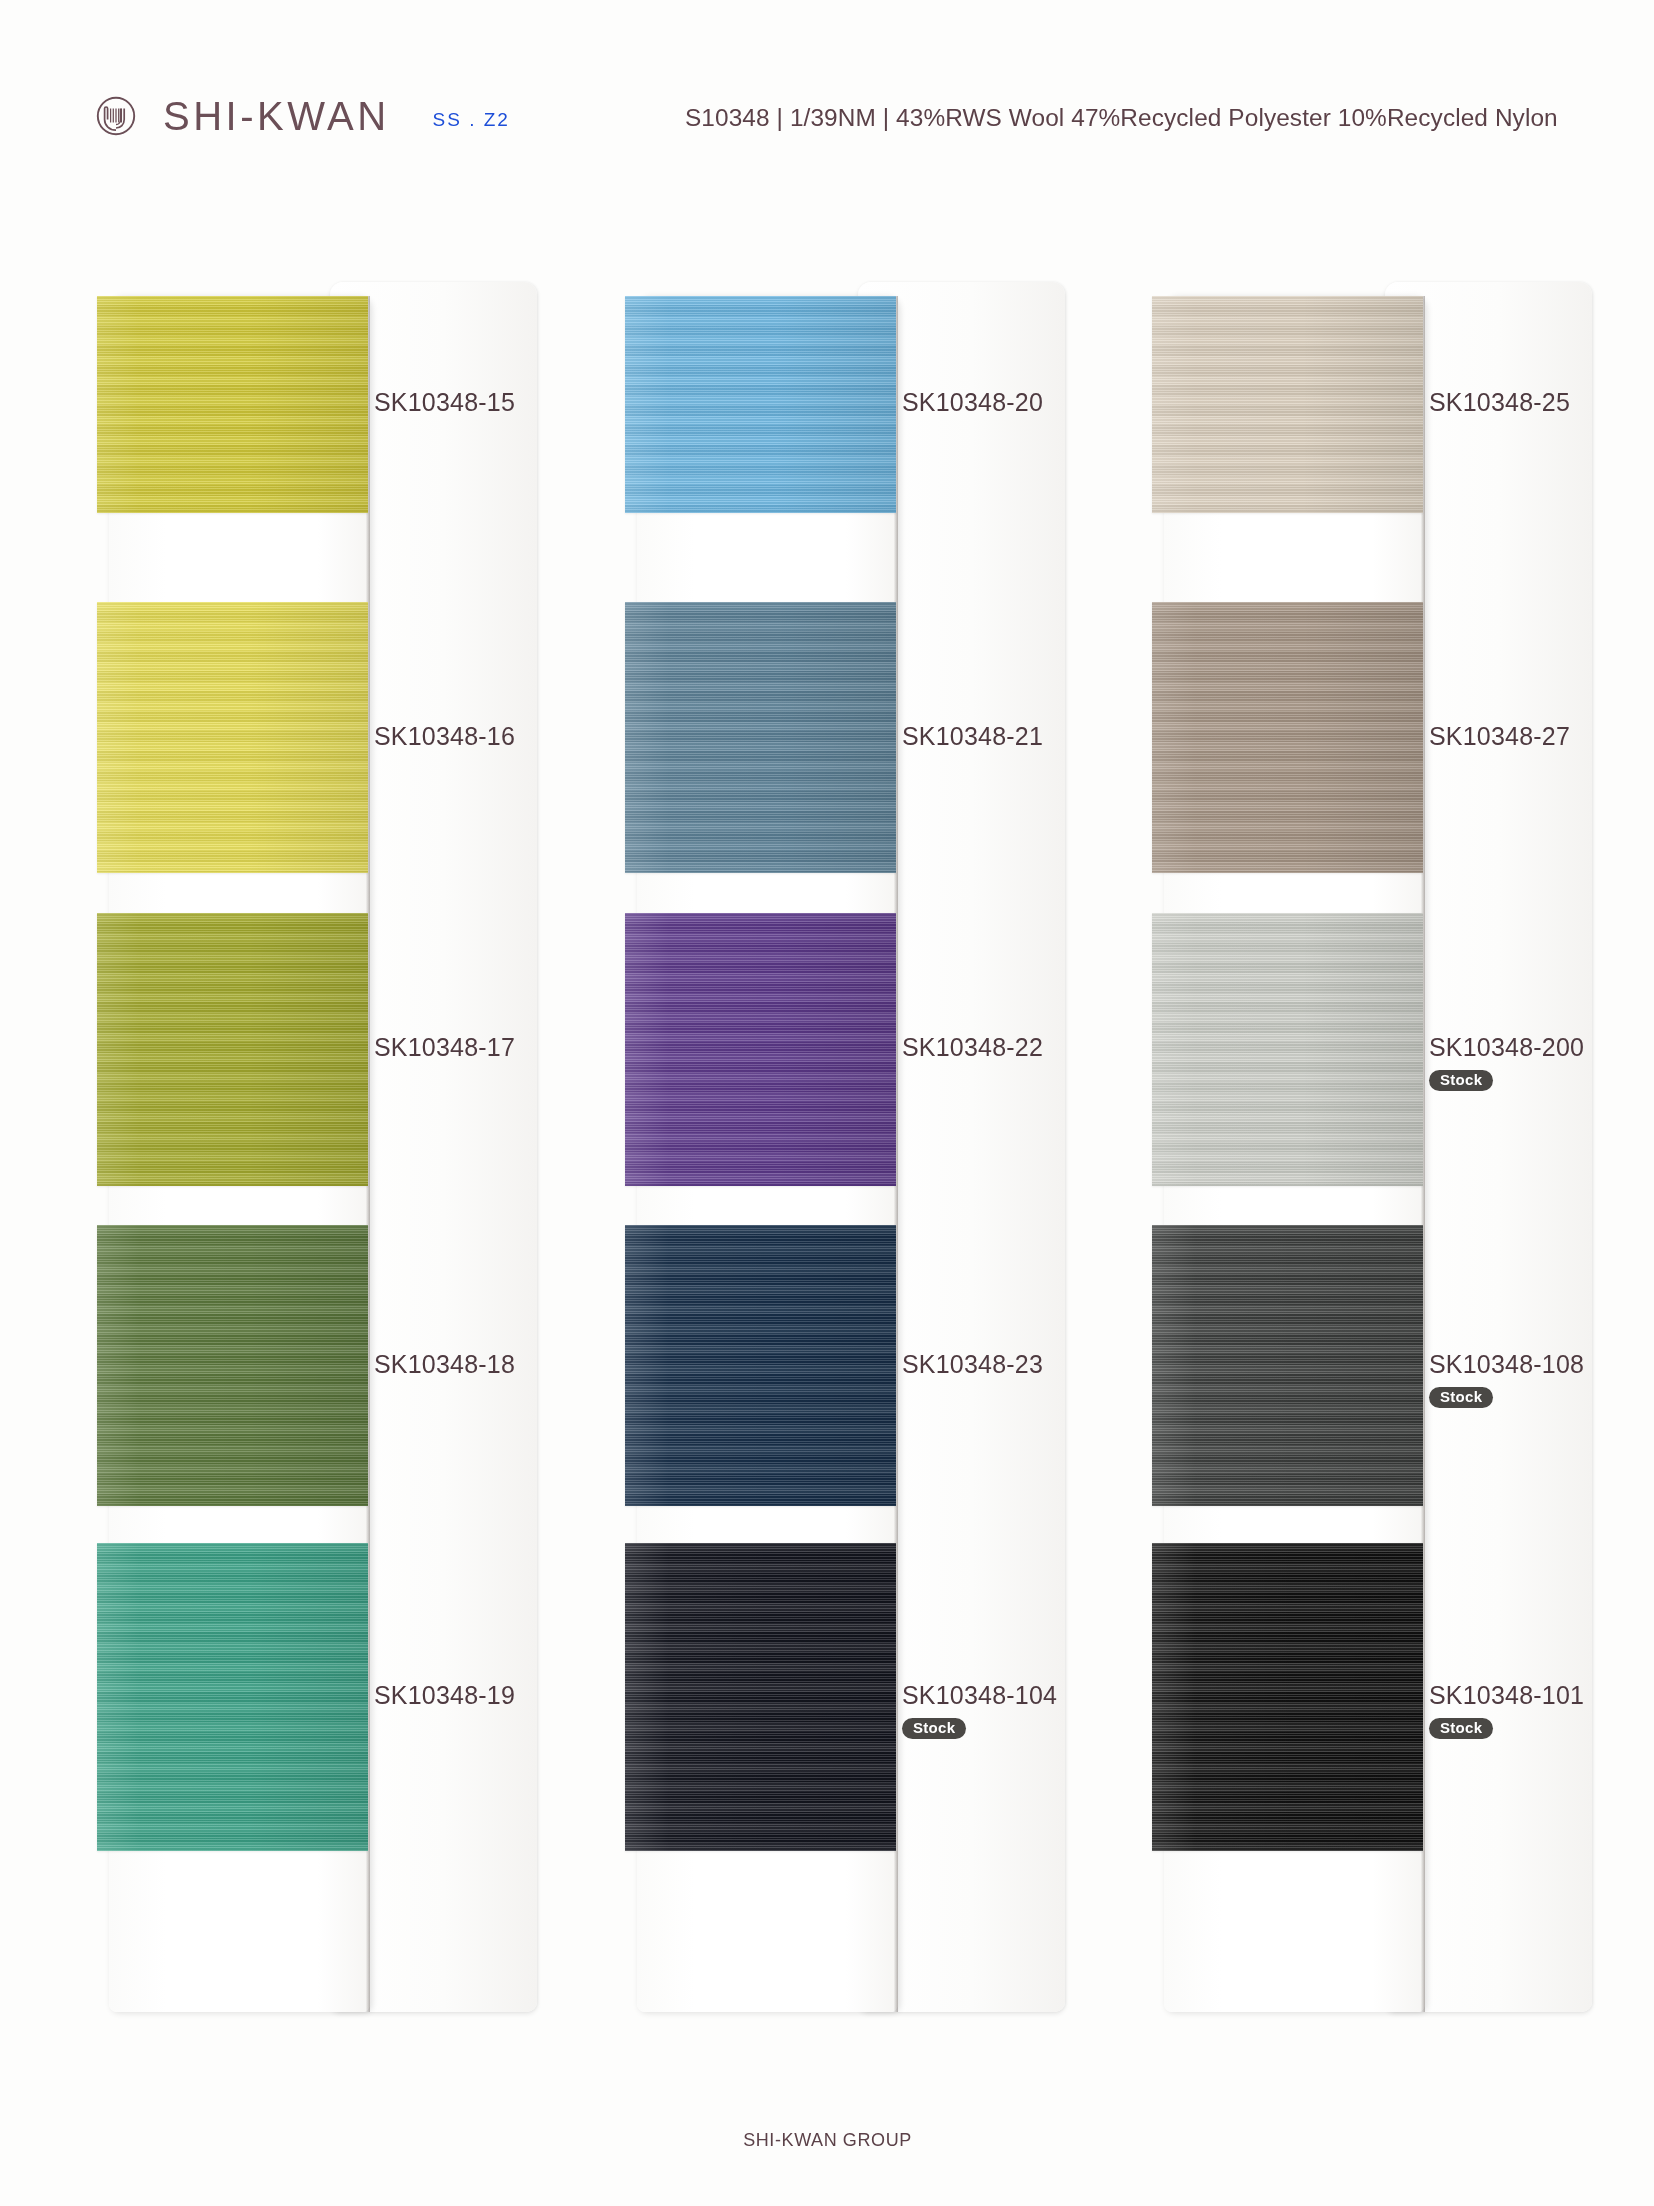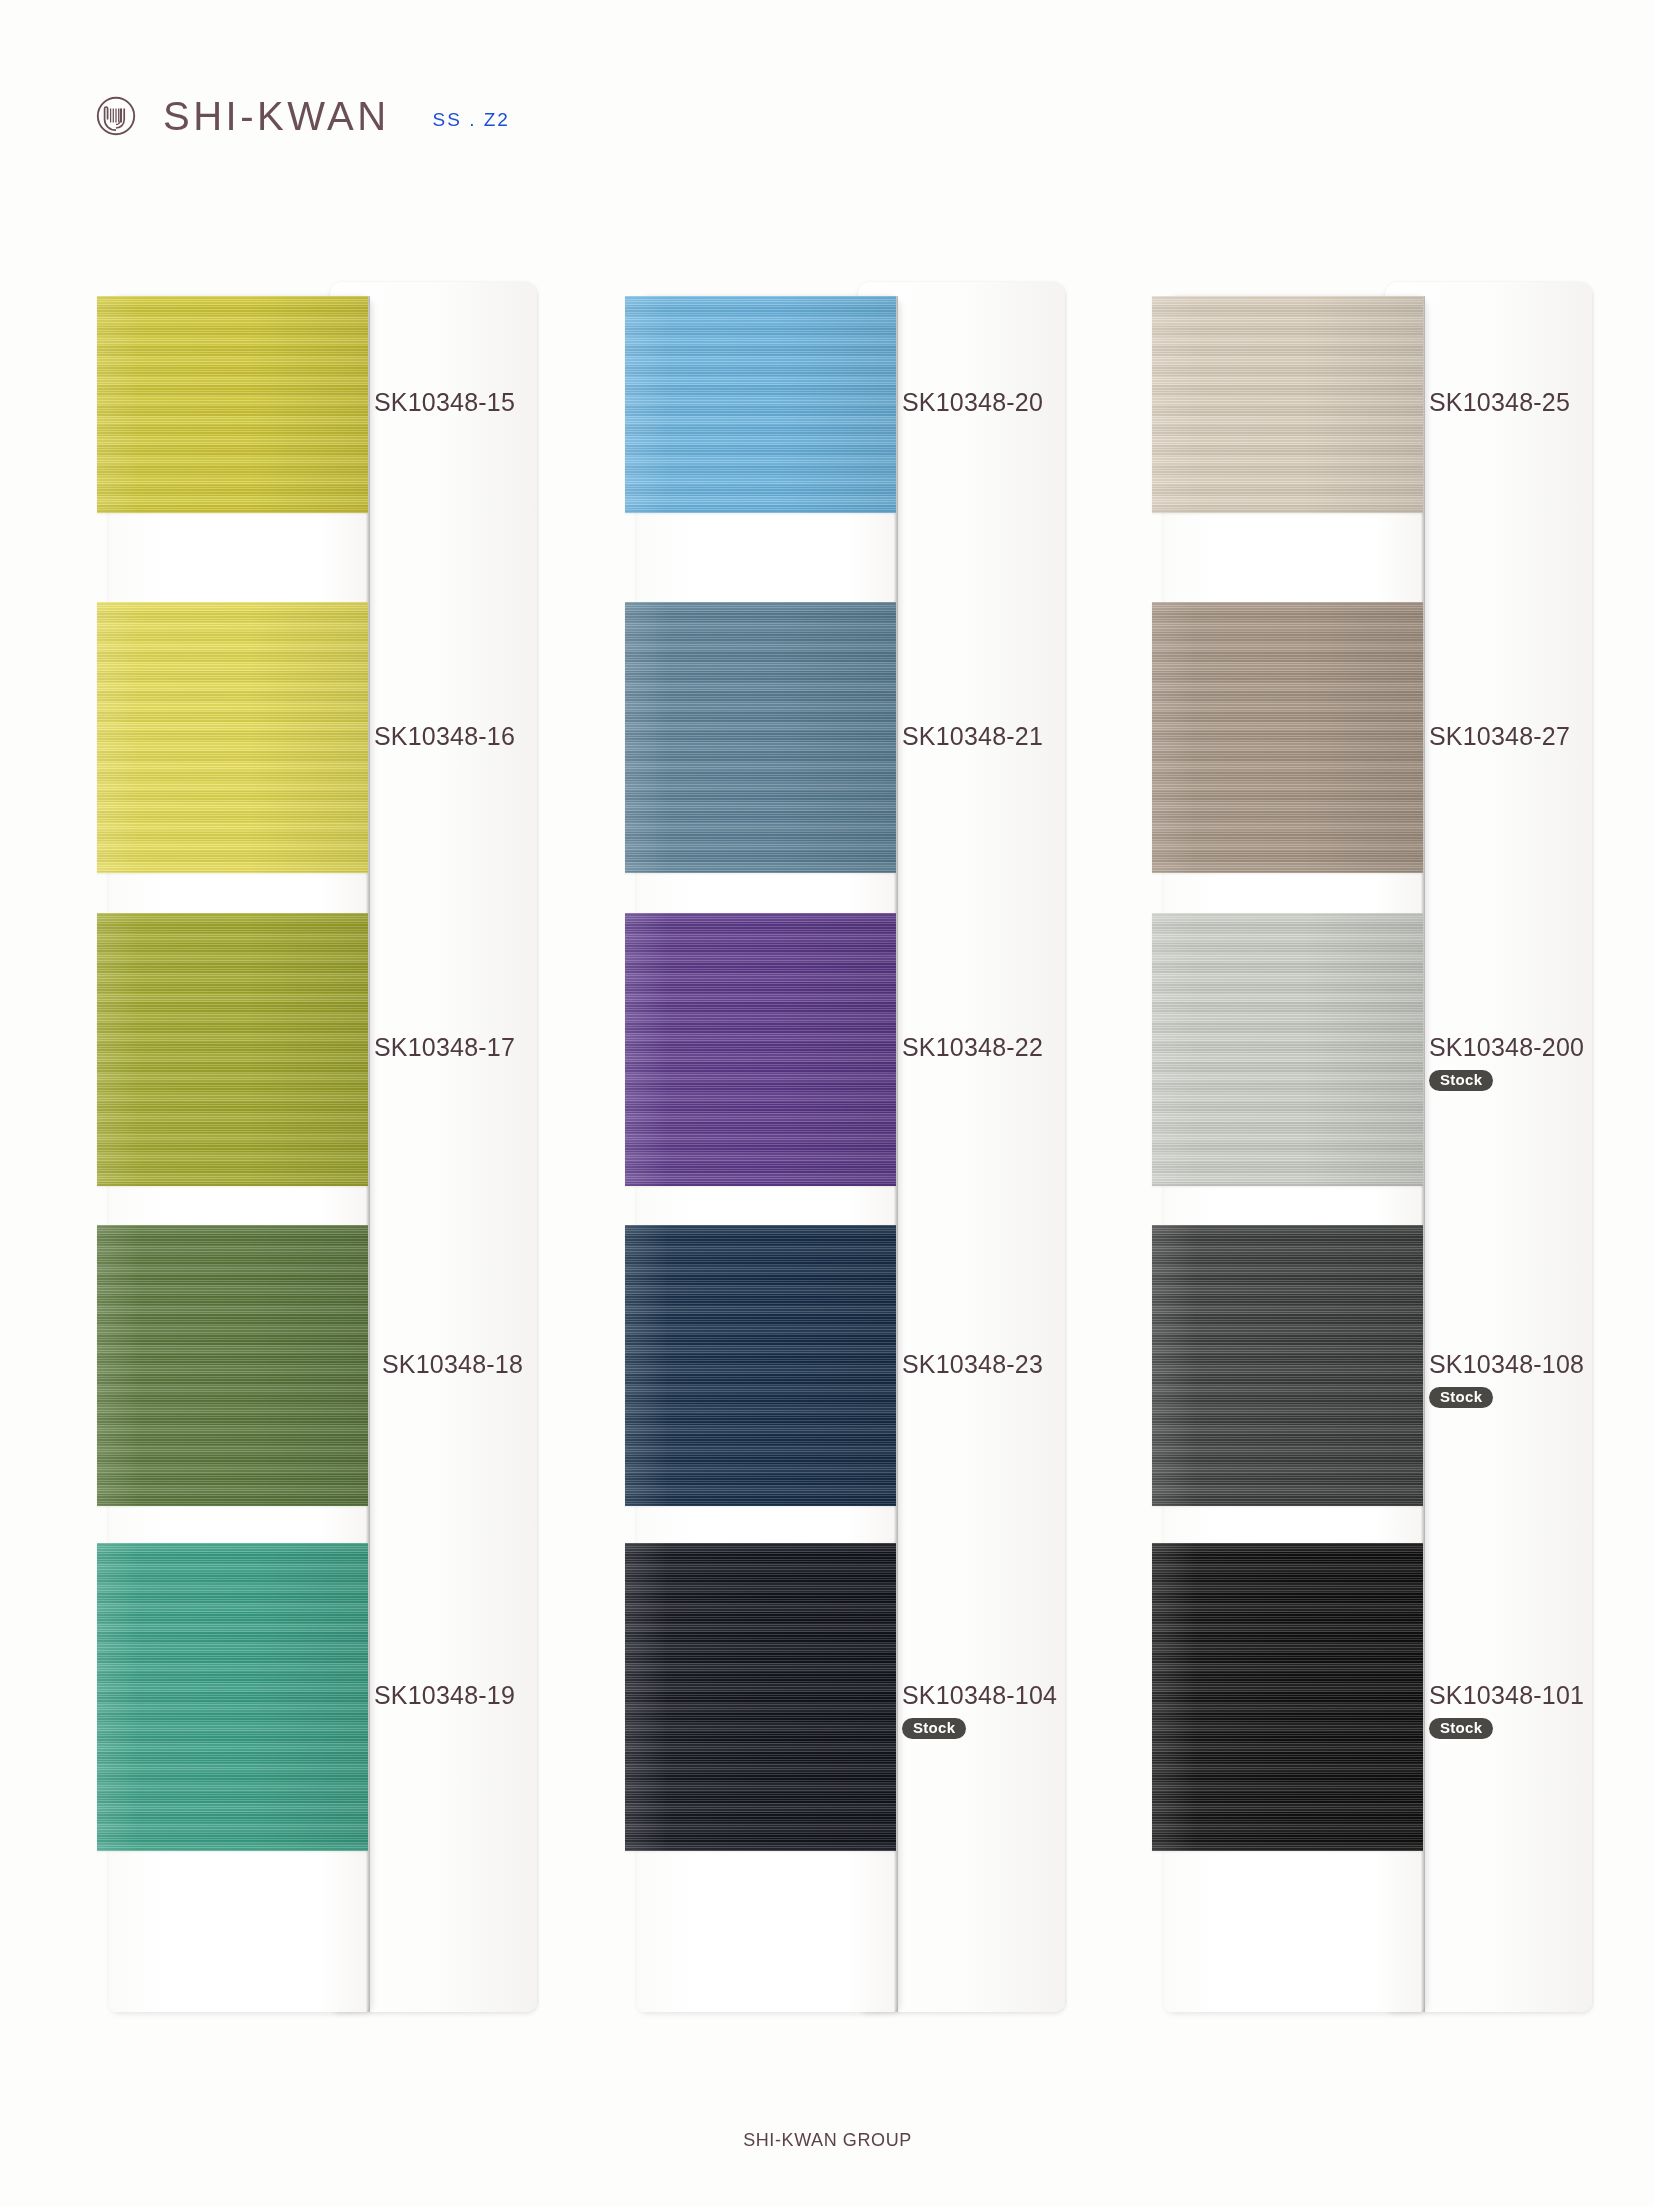--- a/index.html
+++ b/index.html
@@ -107,20 +107,21 @@
           <circle cx="20" cy="20" r="18.2" fill="none" stroke="#6b4f57" stroke-width="1.9"></circle>
           <path d="M20 34.2 C13.4 34.2 8.6 29.6 8.6 23.4 L8.6 12.4 C8.6 11.6 9.3 11 10.1 11 C10.9 11 11.6 11.6 11.6 12.4 L11.6 23.4" fill="none" stroke="#6b4f57" stroke-width="1.7"></path>
           <path d="M14.6 26.5 L14.6 12.4 M17.3 26.5 L17.3 12.4 M20 26.5 L20 12.4 M22.7 26.5 L22.7 12.4 M25.4 26.5 L25.4 12.4" stroke="#6b4f57" stroke-width="1.25" fill="none"></path>
           <path d="M28.2 12.4 L28.2 23.4 C28.2 28.4 24.7 32 20 32" fill="none" stroke="#6b4f57" stroke-width="1.7"></path>
           <path d="M20 28.6 C22.6 28.6 24.6 26.3 24.6 23.4 L24.6 12.4" fill="none" stroke="#6b4f57" stroke-width="1.5"></path>
         </svg>
       </span>
       <span class="brand-name">SHI-KWAN</span>
       <span class="brand-season">SS . Z2</span>
     </div>
+    <div class="spec">S10348 | 1/39NM | 43%RWS Wool 47%Recycled Polyester 10%Recycled Nylon</div>
   </div>
 
   <div class="board">
     <div class="col col-0">
       <div class="card-back"></div>
       <div class="card-front"></div>
     <div class="swatch" style="top: 14px; height: 217px; background: rgb(212, 204, 58);">
           <div class="threads"></div>
           <div class="sheen"></div>
         </div>
@@ -138,21 +139,21 @@
           <div class="threads"></div>
           <div class="sheen"></div>
         </div>
         <div class="label" style="top: 751px;">
           <div>SK10348-17</div>
         </div>
         <div class="swatch" style="top: 943px; height: 281px; background: rgb(94, 122, 62);">
           <div class="threads"></div>
           <div class="sheen"></div>
         </div>
-        <div class="label" style="top: 1068px; margin-left: 8px;">
+        <div class="label" style="top: 1068px;">
           <div>SK10348-18</div>
         </div>
         <div class="swatch" style="top: 1261px; height: 308px; background: rgb(60, 163, 136);">
           <div class="threads"></div>
           <div class="sheen"></div>
         </div>
         <div class="label" style="top: 1399px;">
           <div>SK10348-19</div>
         </div>
       </div>

